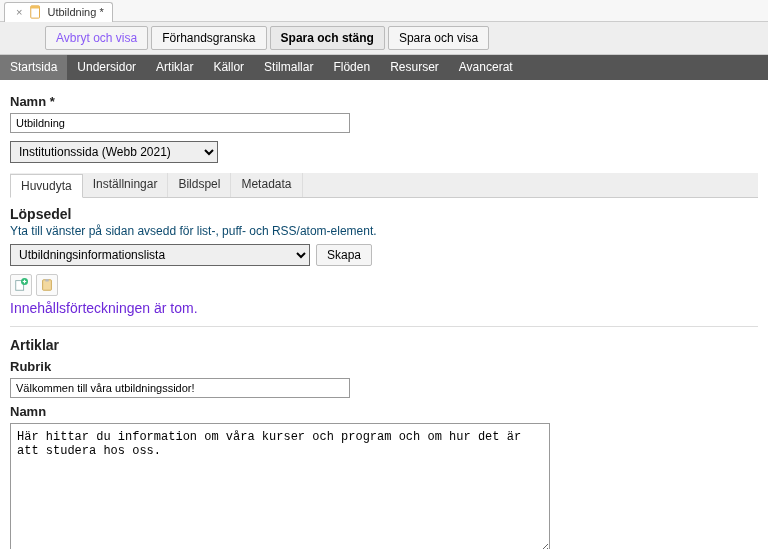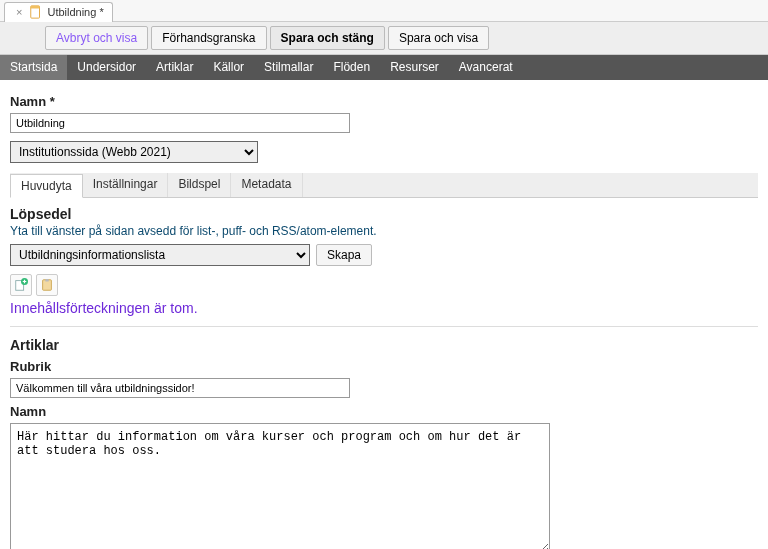--- a/index.html
+++ b/index.html
@@ -15,21 +15,21 @@
   .action-btn.danger { color: #8b5cf6; margin-left: 39px; }
   .action-btn.primary { font-weight: bold; background: #e9e9e9; }
 
   .nav-bar { display: flex; background: #555; color: #fff; font-size: 12px; }
   .nav-item { padding: 5px 10px 6px; cursor: pointer; }
   .nav-item.active { background: #777; }
 
   .page-body { padding: 8px 10px; }
   .field-label { font-weight: bold; font-size: 13px; margin: 6px 0 4px; }
   input[type=text].wide { width: 340px; padding: 3px 5px; border: 1px solid #999; font-size: 11px; }
-  select.wide { width: 248px; padding: 2px 4px; border: 1px solid #666; font-size: 12px; }
+  select.wide { width: 208px; padding: 2px 4px; border: 1px solid #666; font-size: 12px; }
 
   .sub-tabs { display: flex; gap: 0; border-bottom: 1px solid #ccc; margin-top: 10px; background: #eee; }
   .sub-tab { padding: 4px 10px; font-size: 12px; color: #333; cursor: pointer; border-right: 1px solid #ddd; }
   .sub-tab.active { background: #fff; border: 1px solid #ccc; border-bottom: 1px solid #fff; position: relative; top: 1px; }
 
   .section { margin-top: 8px; }
   .section h3 { font-size: 14px; font-weight: bold; margin: 6px 0 2px; }
   .section .desc { font-size: 12px; color: #0c4a6e; margin-bottom: 6px; }
   .inline-row { display: flex; gap: 6px; align-items: center; }
   select.medium { width: 300px; padding: 2px 4px; border: 1px solid #666; font-size: 12px; }

